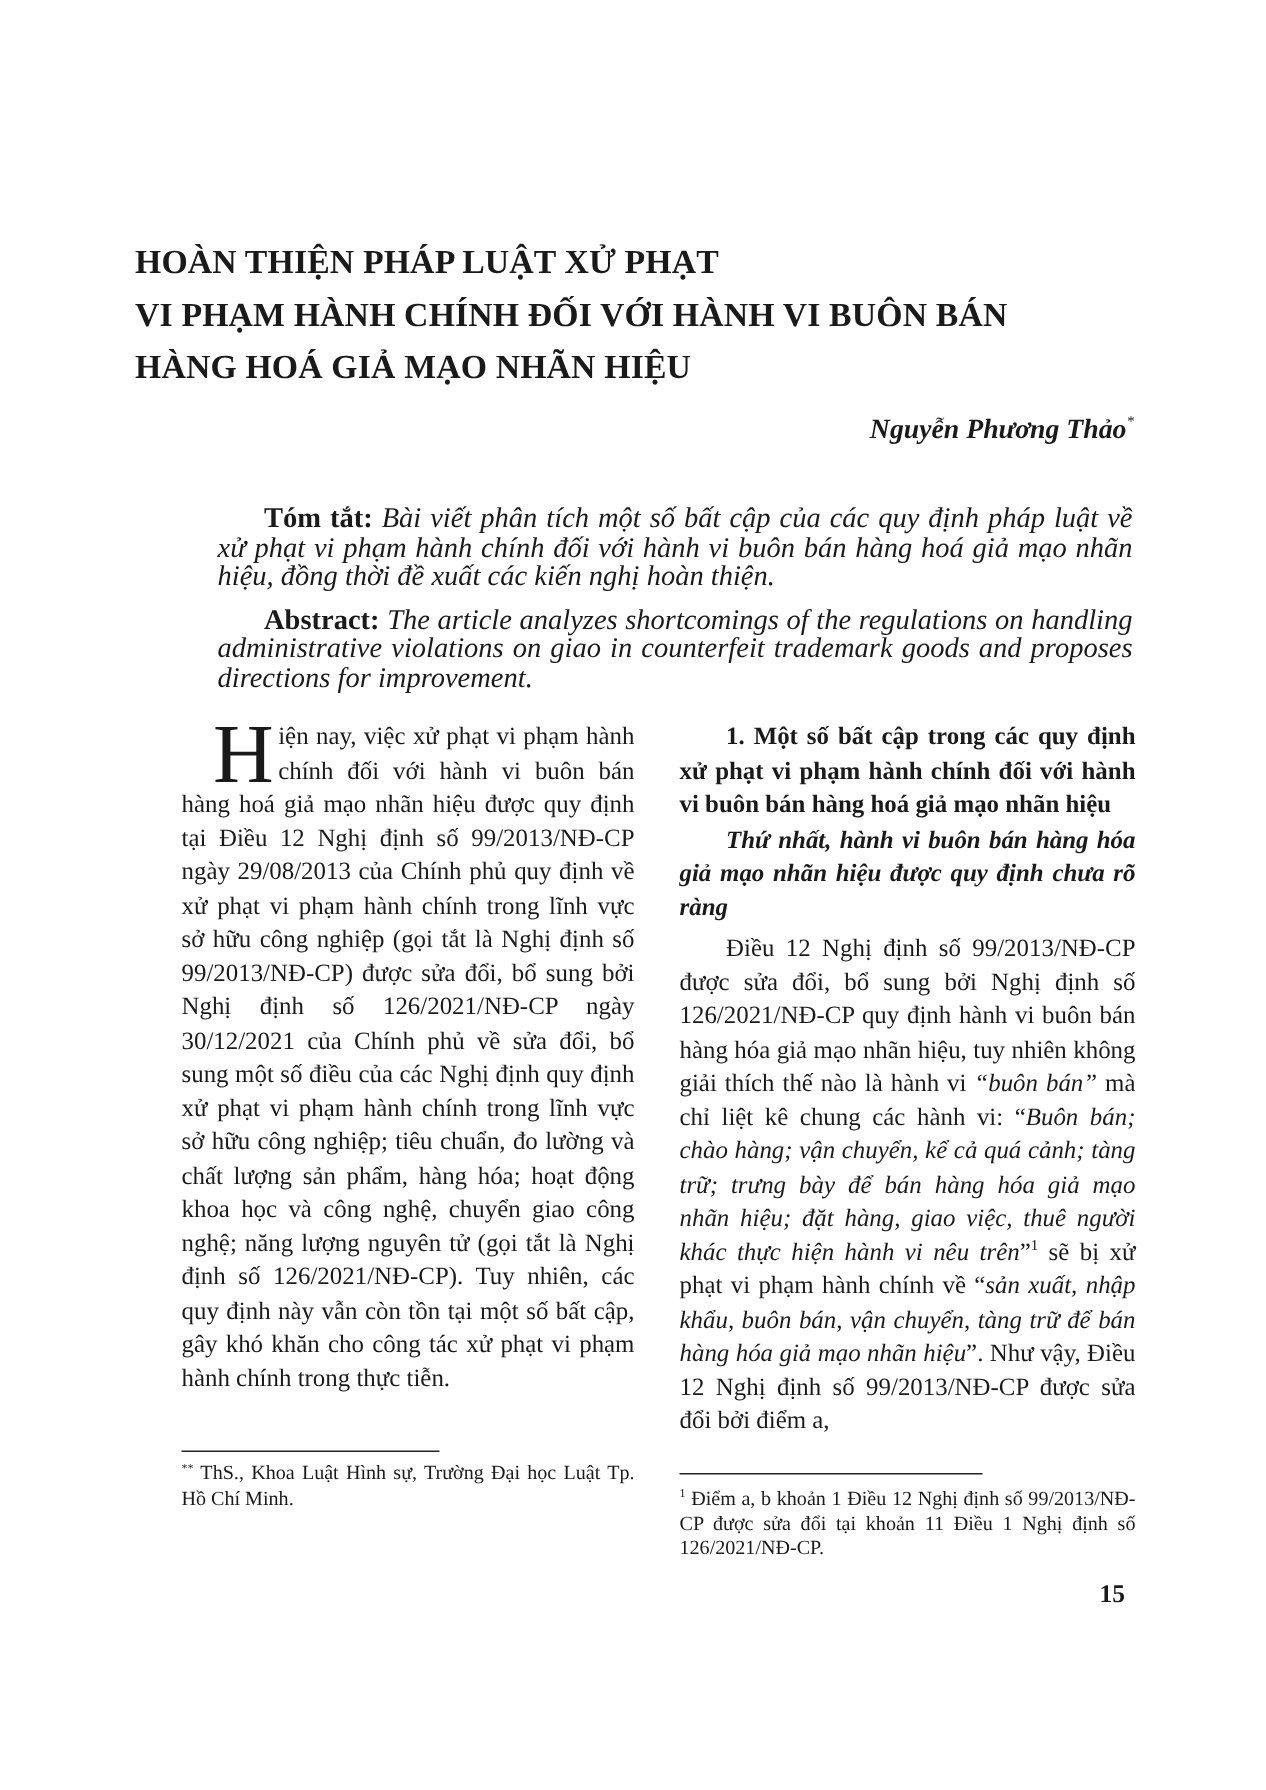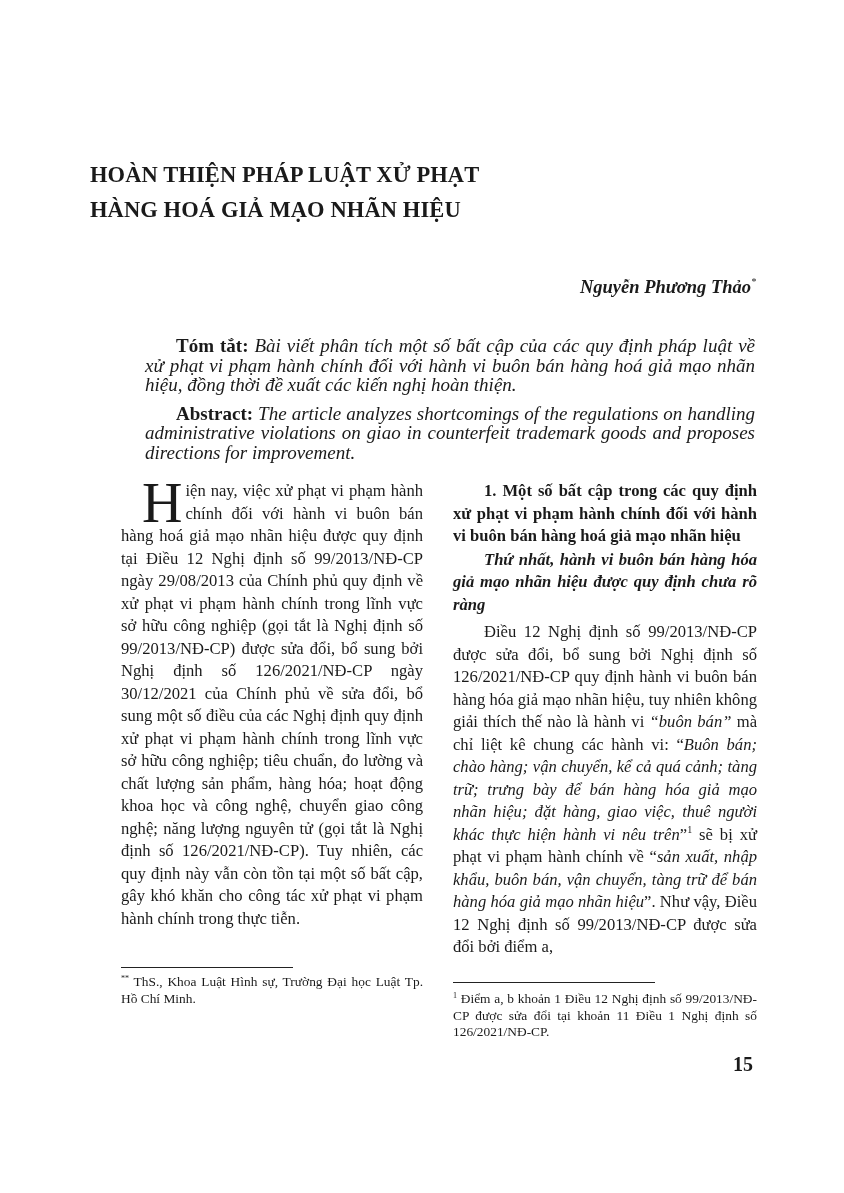--- a/index.html
+++ b/index.html
@@ -49,28 +49,29 @@
     sup.fnref { font-size: 10px; vertical-align: 7px; line-height: 0; }
     .fn-rule {
       position: absolute; height: 1px; background: #222; width: 172px;
     }
     .fn {
       position: absolute; font-size: 13.4px; line-height: 16.5px; text-align: justify;
     }
     .fn p { margin: 0; }
     .fn sup { font-size: 8px; vertical-align: 5px; line-height: 0; }
     .page-number {
-      position: absolute; left: 733px; top: 1053px; font-weight: bold; font-size: 20px;
+      position: absolute; left: 733px; top: 1053px; font-weight: bold; font-size: 17px;
     }
   </style>
 </head>
 <body>
 
 <div class="title">
   <div>HOÀN THIỆN PHÁP LUẬT XỬ PHẠT</div>
+  <div>VI PHẠM HÀNH CHÍNH ĐỐI VỚI HÀNH VI BUÔN BÁN</div>
   <div>HÀNG HOÁ GIẢ MẠO NHÃN HIỆU</div>
 </div>
 
 <div class="authors">
   <div>
     <span>Nguyễn Phương Thảo</span><sup>*</sup>
   </div>
 </div>
 
 <div class="abstracts">

